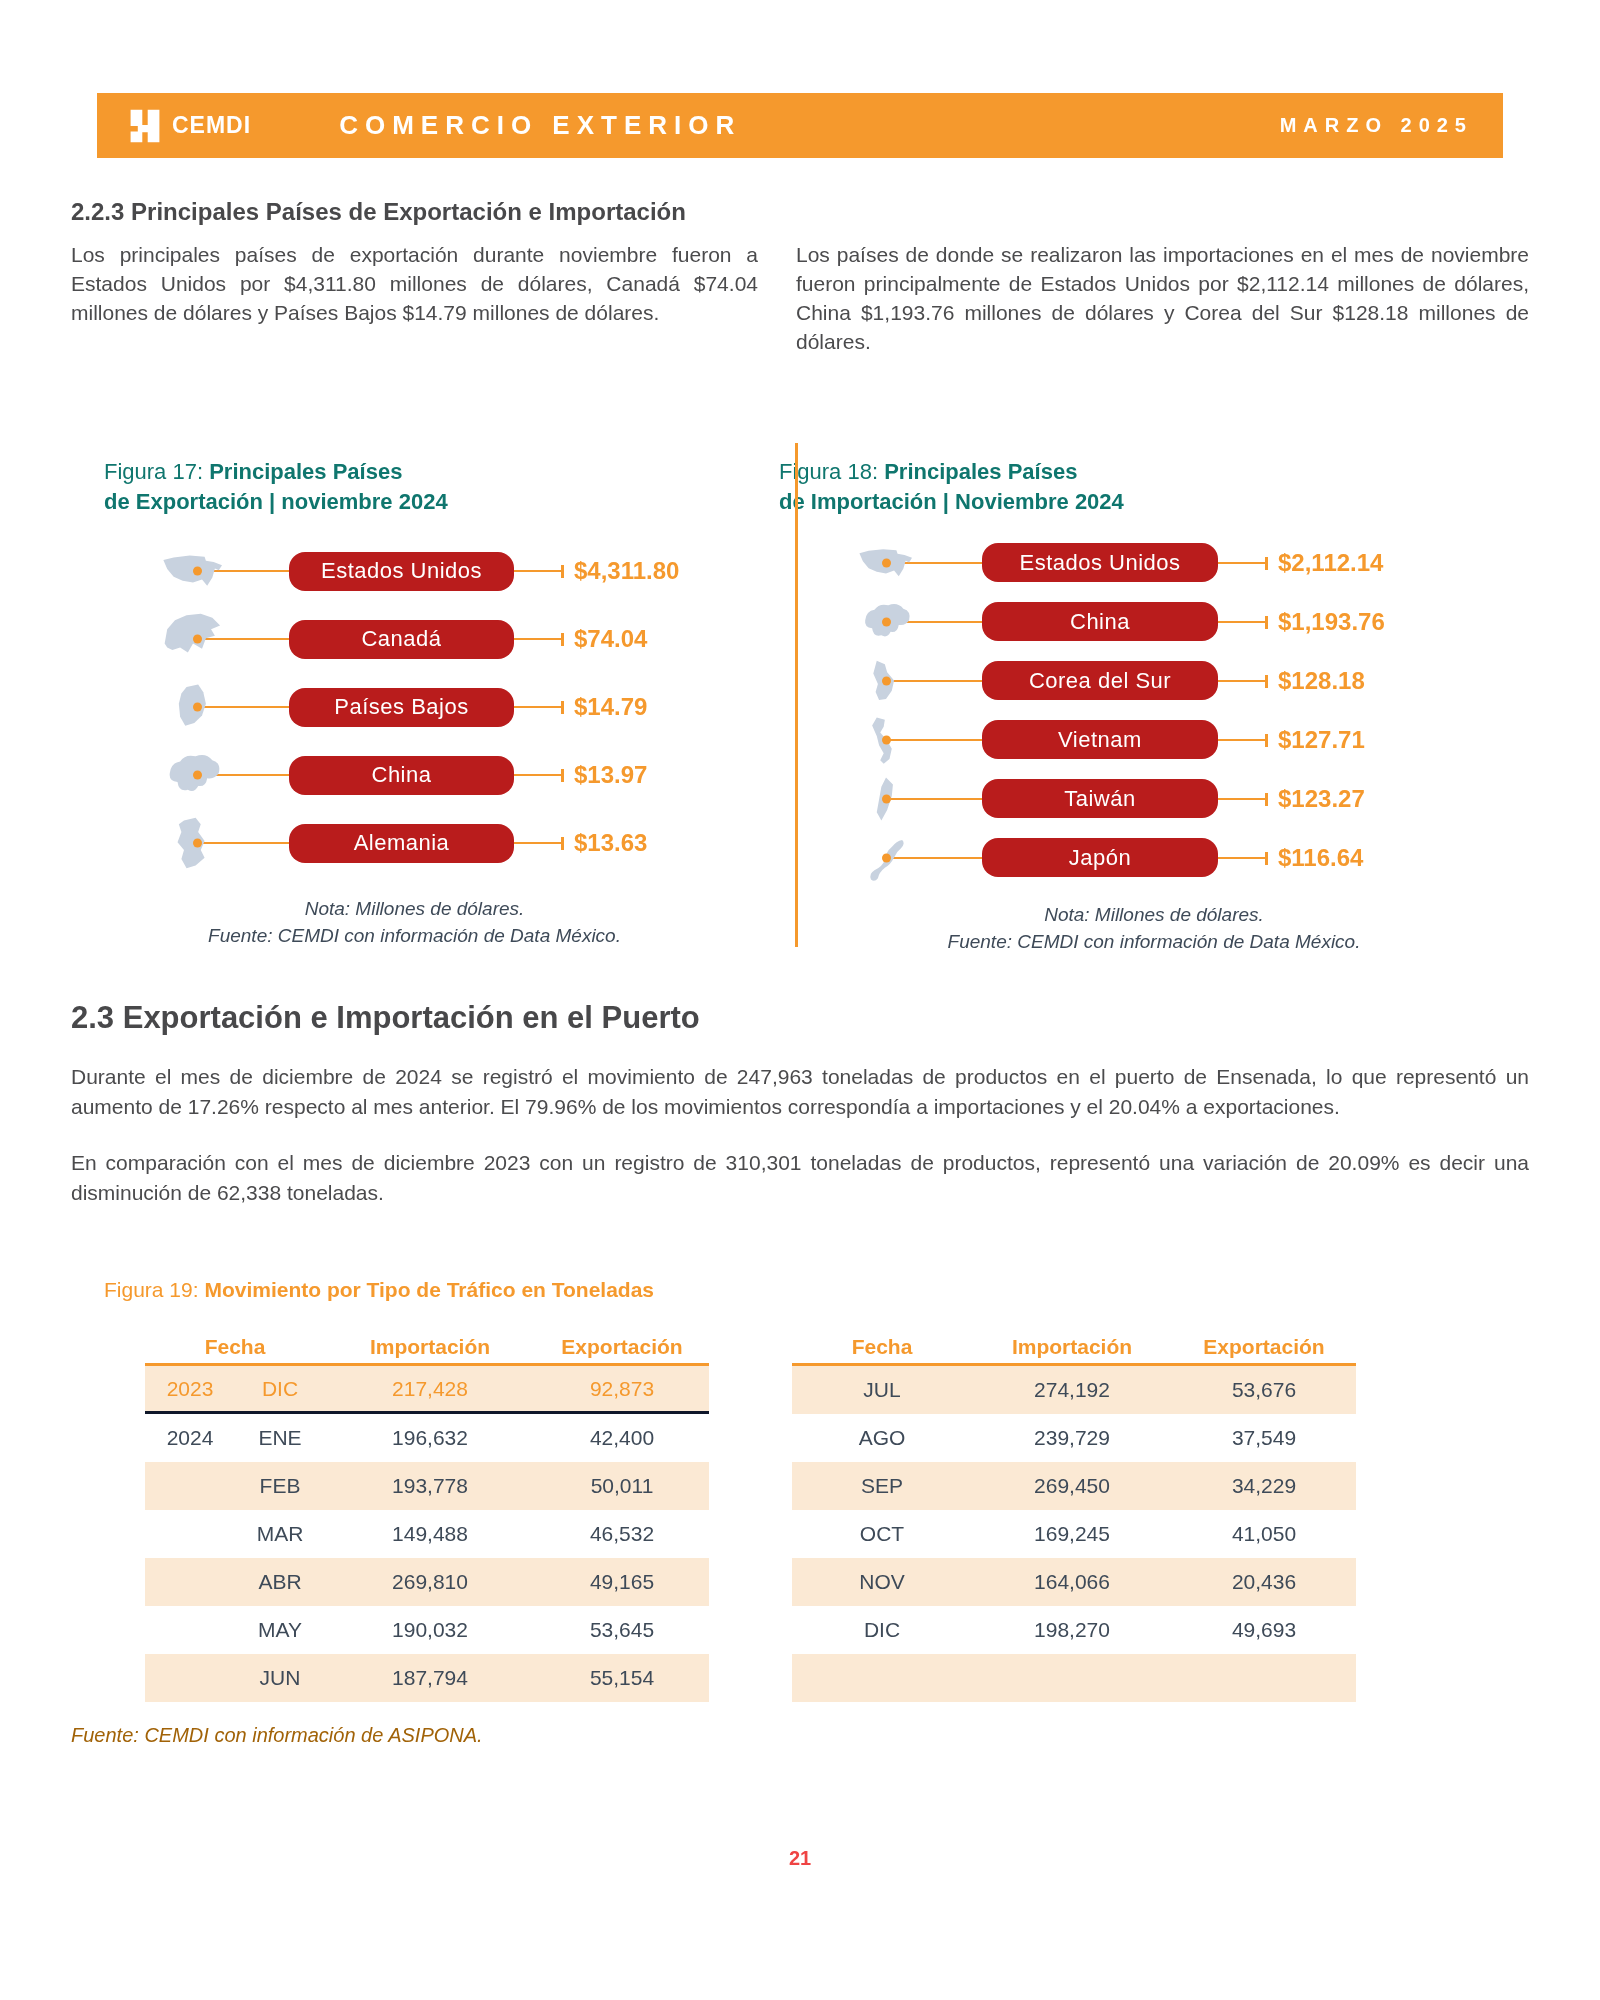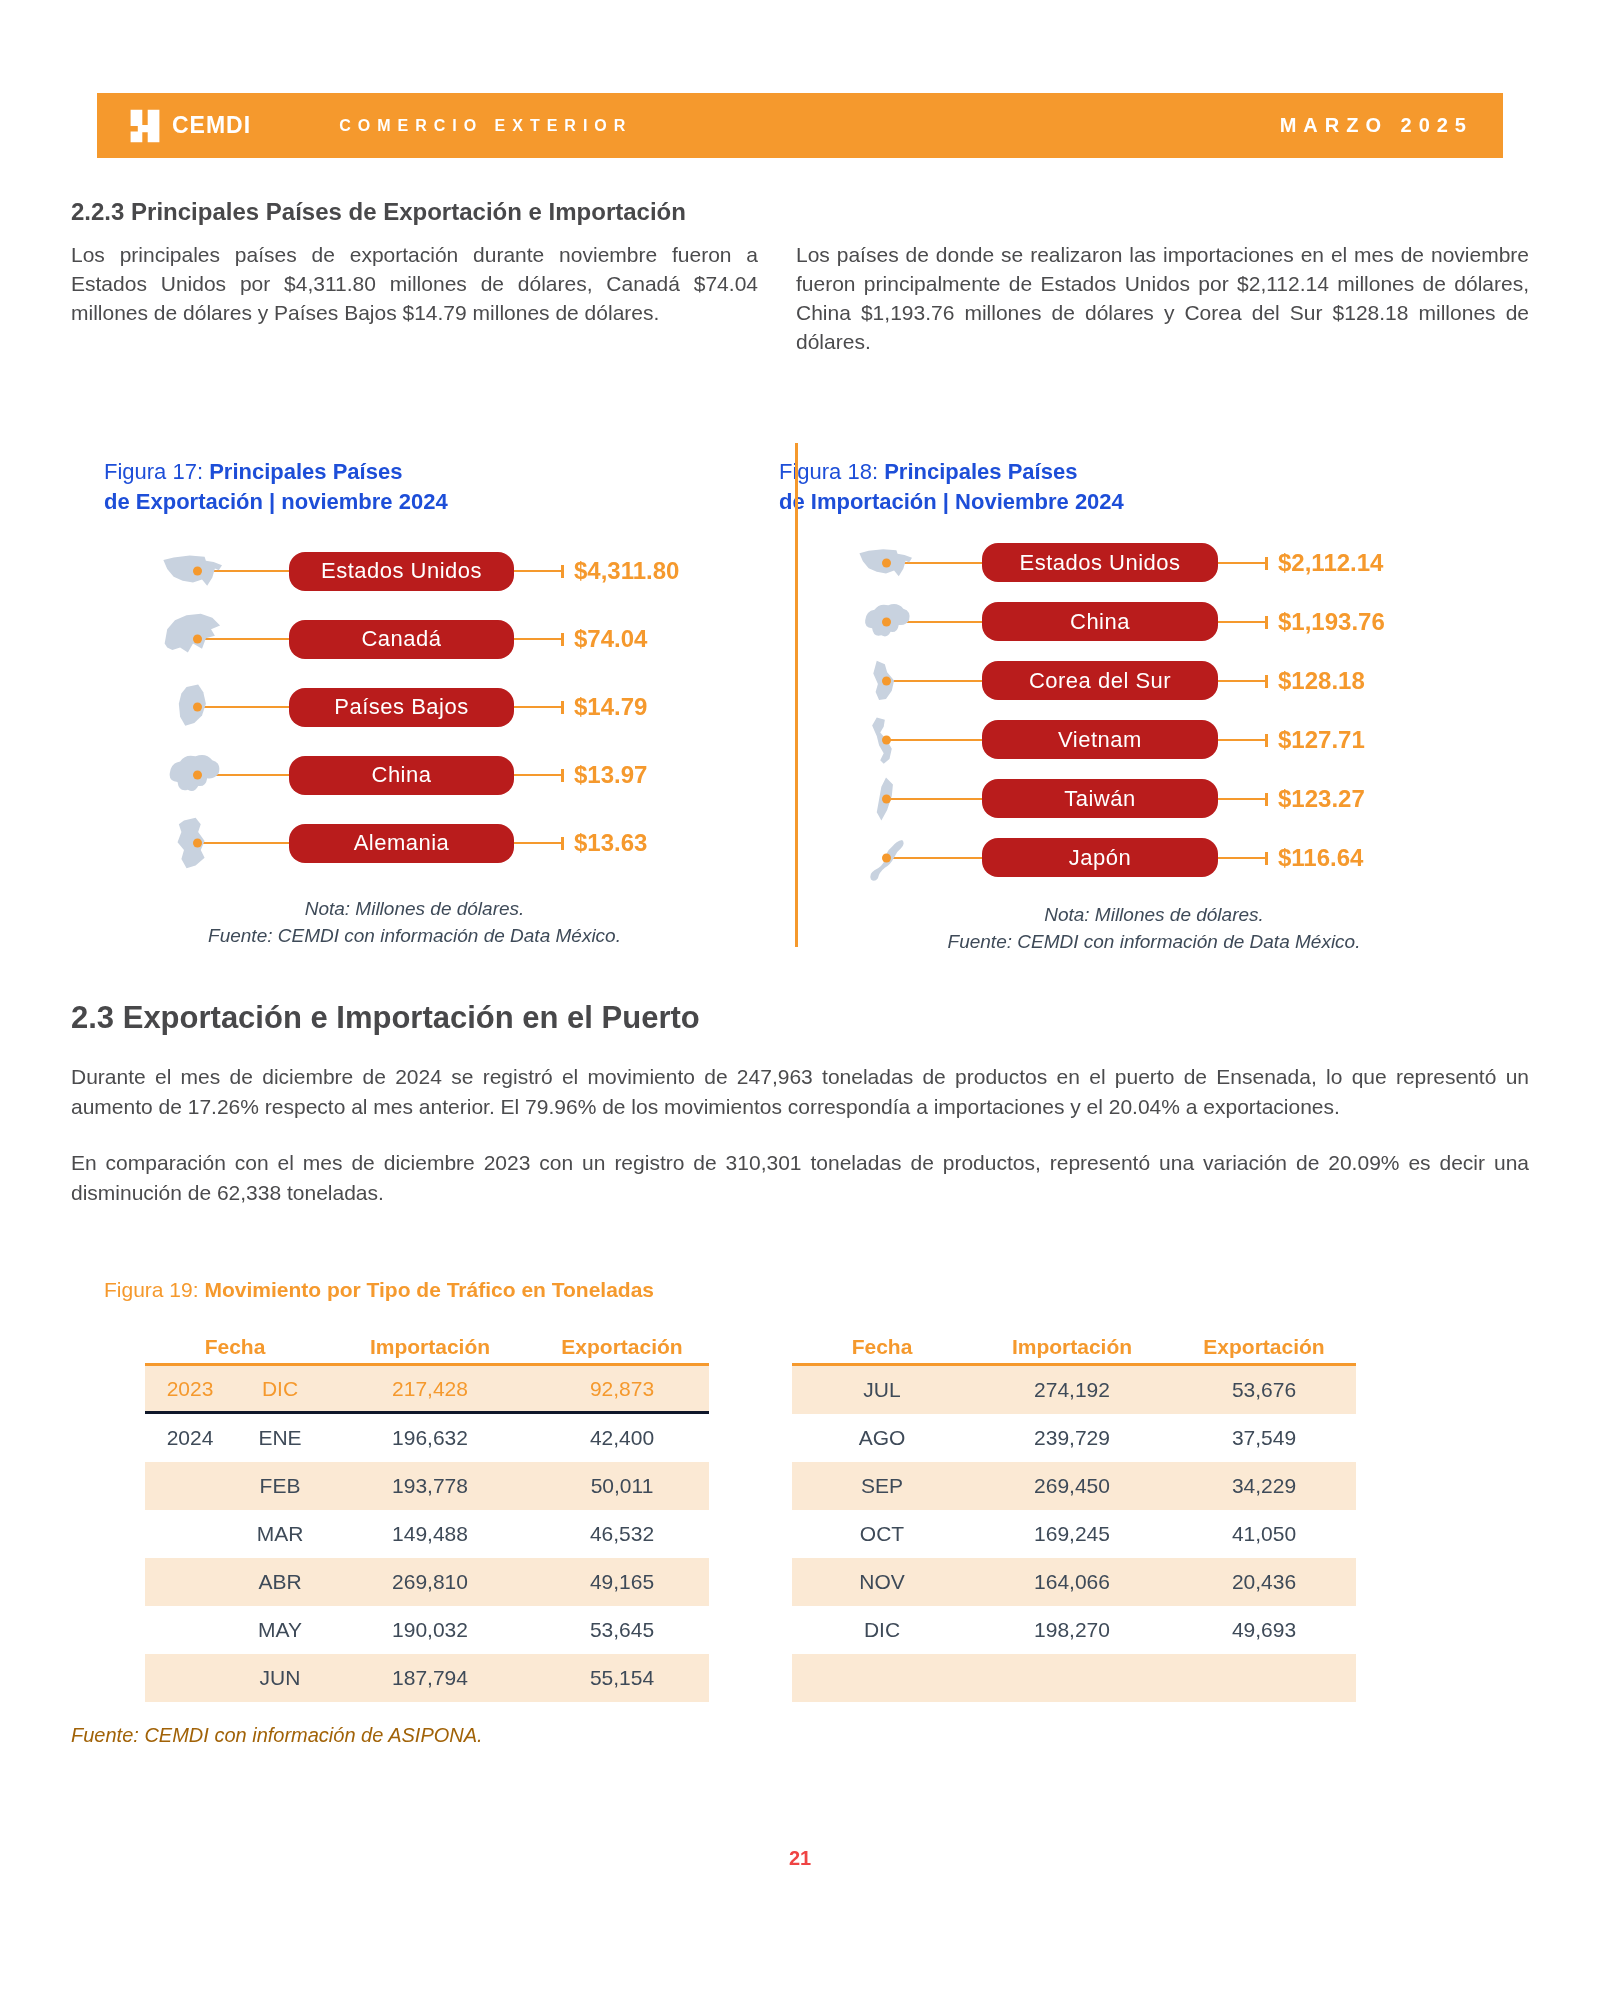--- a/index.html
+++ b/index.html
@@ -9,36 +9,36 @@
     background:#ffffff; font-family:"Liberation Sans", sans-serif; color:#4B4B4D;
   }
   
   .topbar {
     margin:93px 97px 0 97px; height:65px; background:#F5992D;
     display:flex; align-items:center; padding:0 30px;
   }
   .brand { display:flex; align-items:center; gap:9px; }
   .logo { width:36px; height:36px; display:block; }
   .brand-name { color:#fff; font-weight:bold; font-size:23px; letter-spacing:1px; }
-  .bar-title { color:#fff; font-weight:bold; font-size:16px; letter-spacing:7px; margin-left:88px; }
+  .bar-title { color:#fff; font-weight:bold; font-size:26px; letter-spacing:7px; margin-left:88px; }
   .bar-date { color:#fff; font-weight:bold; font-size:20px; letter-spacing:7px; margin-left:auto; }
   
   .content { padding:0 71px; }
   h2.s223 { margin-top:40px; font-size:24px; font-weight:bold; color:#48484A; }
   .two-col { display:flex; margin-top:14px; }
   .two-col p { font-size:21px; line-height:29px; text-align:justify; color:#4B4B4D; }
   .col-left { width:687px; flex:none; }
   .col-right { flex:1; margin-left:38px; }
   
   .figures { position:relative; display:flex; margin-top:85px; }
   .divider { position:absolute; left:724px; top:2px; bottom:8px; width:3px; background:#F5992D; }
   .fig { padding-top:16px; }
   .fig17 { width:687px; flex:none; }
   .fig18 { flex:1; padding-left:21px; }
-  .fig-title { font-size:22px; line-height:30px; color:#1d4ed8; }
+  .fig-title { font-size:22px; line-height:30px; color:#0f766e; }
   .fig17 .fig-title { margin-left:33px; }
   .fig-title .b, .fig19-title .b { font-weight:bold; }
   .rows { margin-top:20px; }
   .fig18 .rows { margin-top:16px; }
   .crow { display:flex; align-items:center; }
   .fig17 .crow { height:68px; }
   .fig18 .crow { height:59px; }
   .map-box { position:relative; flex:none; }
   .fig17 .map-box { width:88px; height:58px; margin-left:78px; }
   .fig18 .map-box { width:64px; height:52px; margin-left:75px; }

